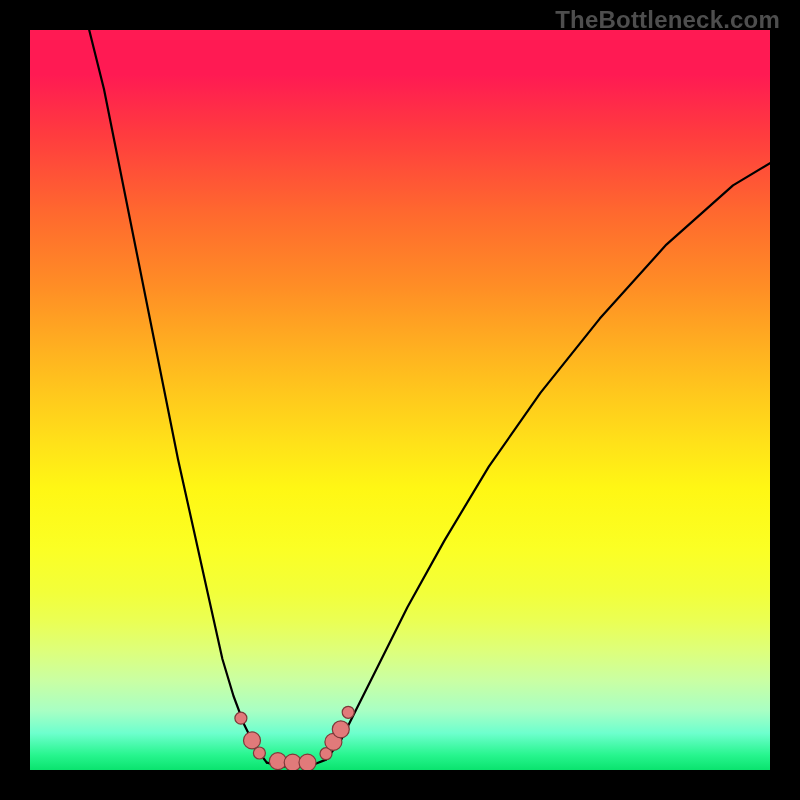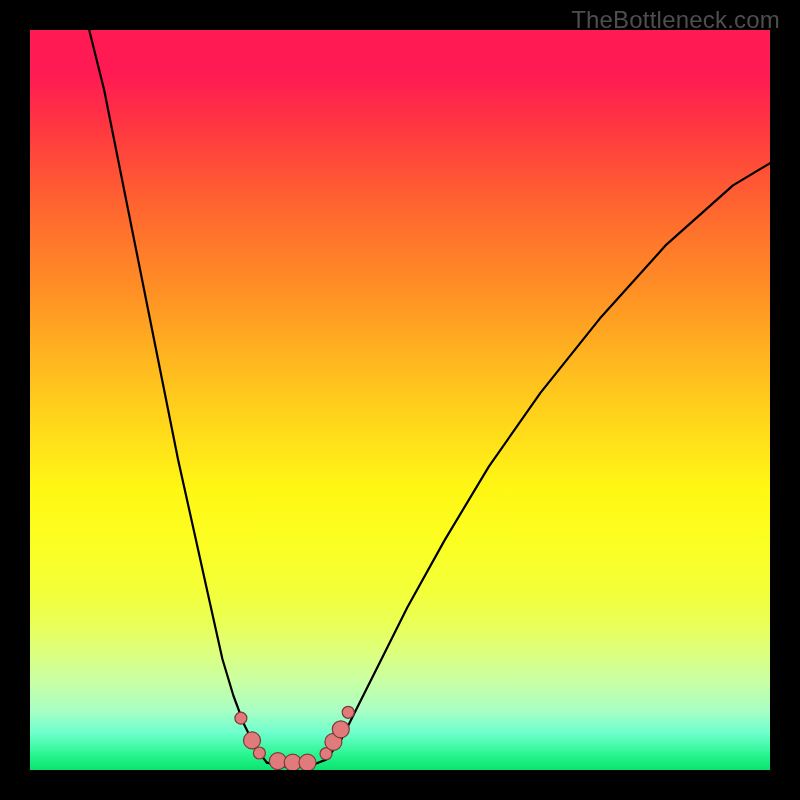--- a/index.html
+++ b/index.html
@@ -43,21 +43,21 @@
       #27f58e 98%,
       #0ae36e 100%
     );
   }
   .watermark {
     position: absolute;
     top: 6px;
     right: 20px;
     color: #4e4e4e;
     font-size: 24px;
-    font-weight: 400;
+    font-weight: 700;
     letter-spacing: 0.2px;
     user-select: none;
   }
   svg.curves {
     position: absolute;
     left: 0; top: 0;
     width: 740px;
     height: 740px;
   }
   .curve {

